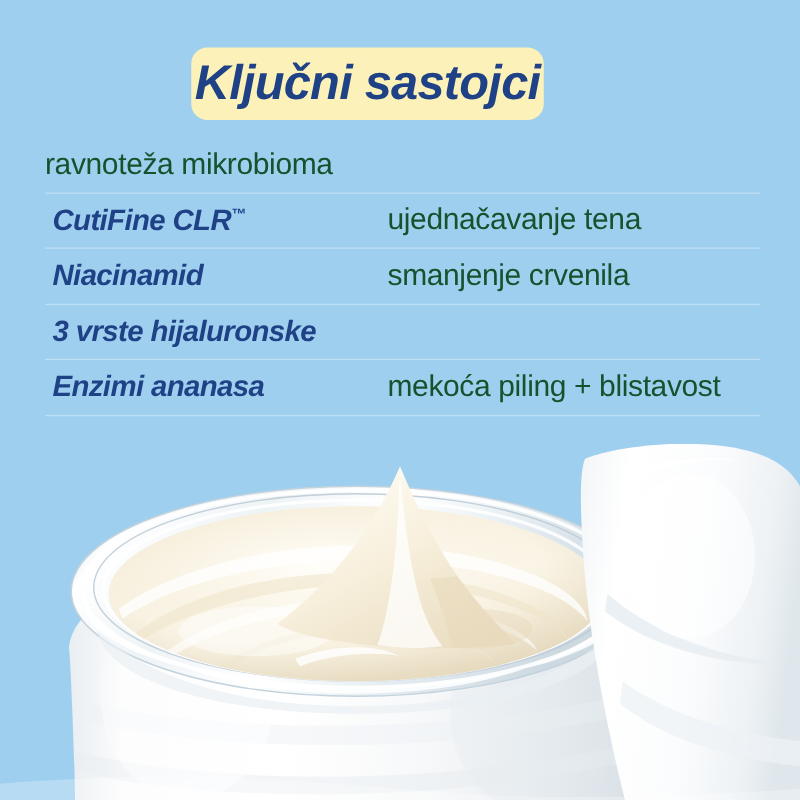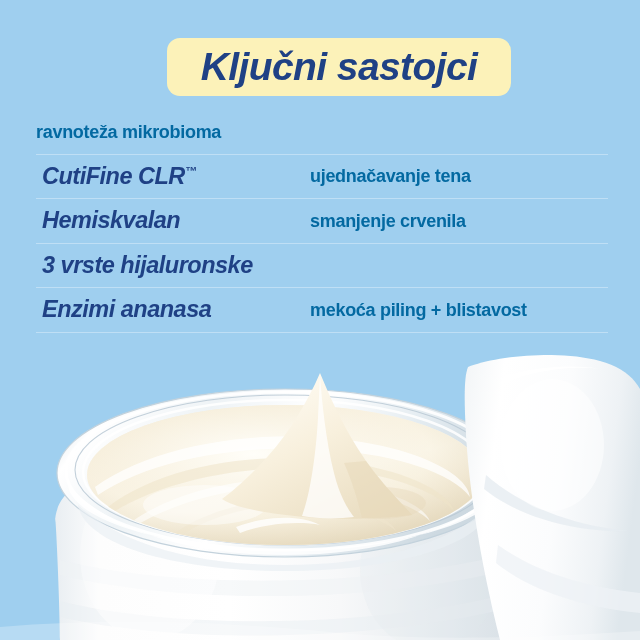--- a/index.html
+++ b/index.html
@@ -17,23 +17,23 @@
     position: relative;
     width: 640px;
     height: 640px;
     overflow: hidden;
     background: #9fcfef;
   }
 
   
   #title-badge {
     position: absolute;
-    left: 167px;
+    left: 153px;
     top: 38px;
-    width: 344px;
+    width: 282px;
     height: 58px;
     background: #fcf2b9;
     border-radius: 13px;
     display: flex;
     align-items: center;
     justify-content: center;
     z-index: 6;
   }
   #title-text {
     font-family: "Liberation Sans", sans-serif;
@@ -78,24 +78,24 @@
     padding-left: 6px;
     box-sizing: border-box;
   }
   .cell-name .tm {
     font-size: 12px;
     vertical-align: super;
     letter-spacing: 0;
   }
   .cell-desc {
     flex: 1 1 auto;
-    font-size: 18px;
-    font-weight: bold;
+    font-size: 24px;
+    font-weight: normal;
     letter-spacing: -0.3px;
-    color: #0369a1;
+    color: #14532d;
     white-space: nowrap;
     line-height: 1;
   }
 
   
   #photo {
     position: absolute;
     left: 0;
     top: 355px;
     width: 640px;
@@ -233,21 +233,21 @@
     <div class="row">
       <div class="cell-desc">ravnoteža mikrobioma</div>
     </div>
 
     <div class="row">
       <div class="cell-name"><span>CutiFine CLR</span><span class="tm">™</span></div>
       <div class="cell-desc">ujednačavanje tena</div>
     </div>
 
     <div class="row">
-      <div class="cell-name"><span>Hemiskvalan</span><span class="tm"></span></div>
+      <div class="cell-name"><span>Niacinamid</span><span class="tm"></span></div>
       <div class="cell-desc">smanjenje crvenila</div>
     </div>
 
     <div class="row">
       <div class="cell-name"><span>3 vrste hijaluronske</span><span class="tm"></span></div>
     </div>
 
     <div class="row">
       <div class="cell-name"><span>Enzimi ananasa</span><span class="tm"></span></div>
       <div class="cell-desc">mekoća piling + blistavost</div>

